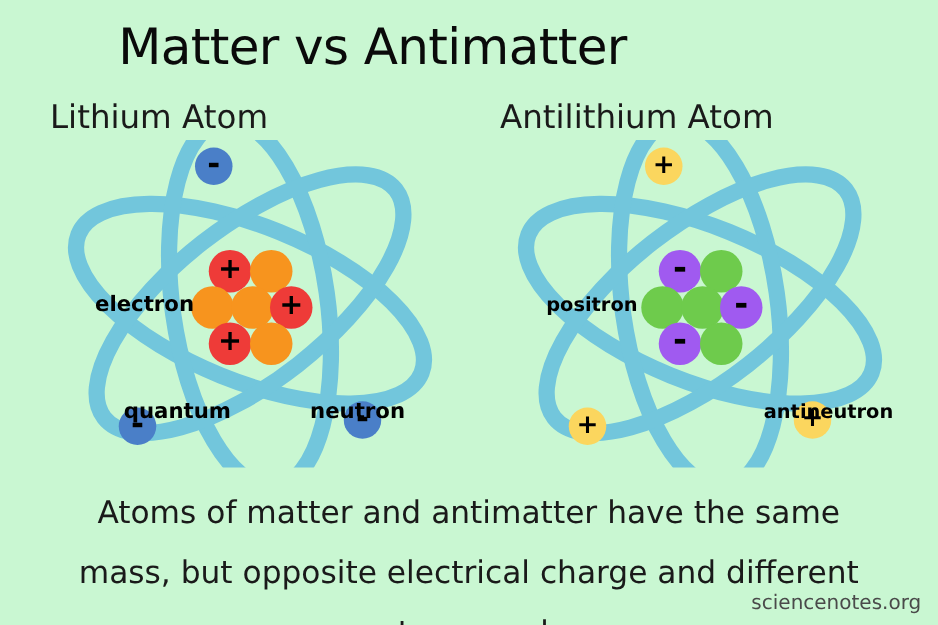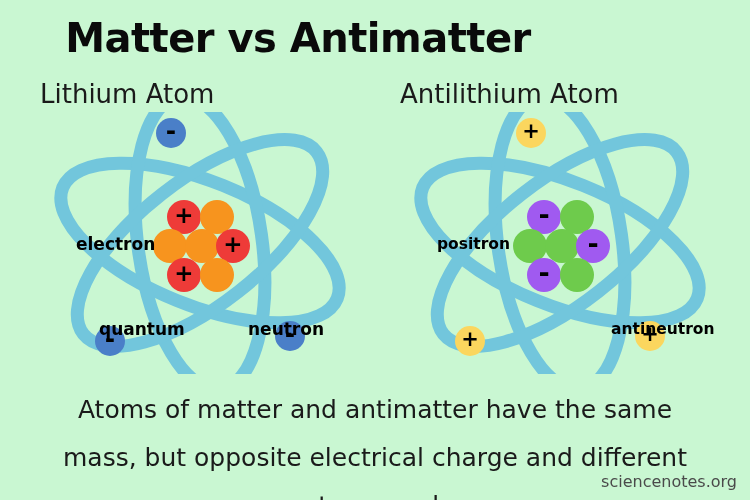--- a/index.html
+++ b/index.html
@@ -22,21 +22,21 @@
 
   
   #title {
     position: absolute;
     left: 0;
     top: 14px;
     width: 596px;
     text-align: center;
     font-family: "DejaVu Sans", sans-serif;
     font-size: 40px;
-    font-weight: bold;
+    font-weight: normal;
     letter-spacing: -0.5px;
     color: #0a0a0a;
     line-height: 48px;
     white-space: nowrap;
   }
 
   
   .atom-heading {
     position: absolute;
     top: 78px;

